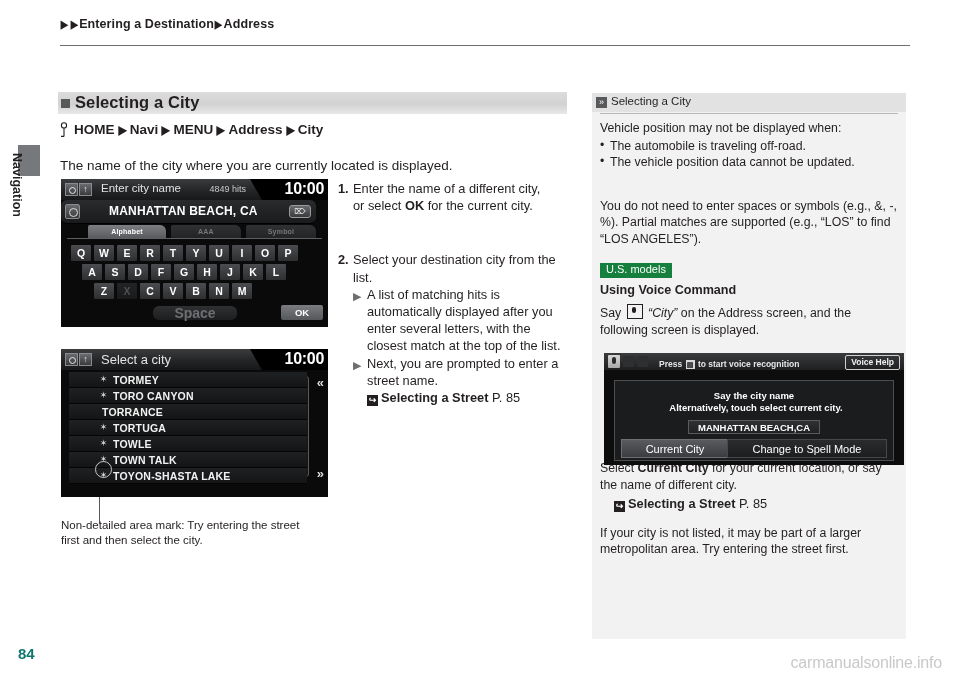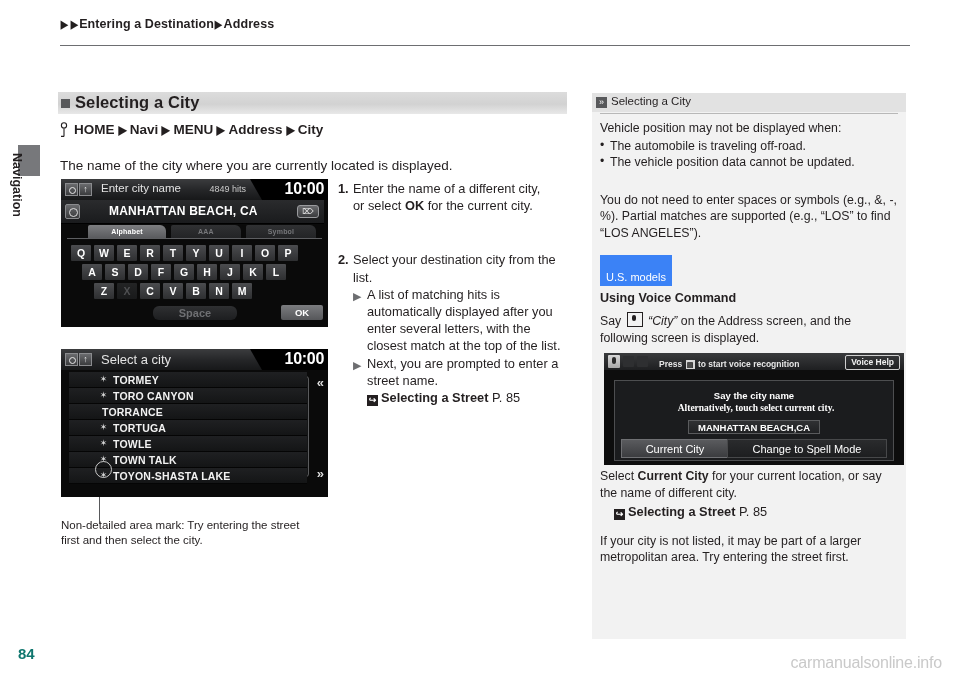--- a/index.html
+++ b/index.html
@@ -204,24 +204,25 @@
     font-weight: normal;
   }
   .s1-hits {
     position: absolute;
     right: 82px; top: 5px;
     font-size: 9px;
     color: #c9c9c9;
   }
   .s1-inputrow {
     position: absolute;
-    left: 0; top: 21px; right: 4px;
+    left: 0; top: 21px; right: 12px;
     height: 23px;
     background: linear-gradient(to bottom,#2a2b2d,#1a1b1d);
     border-bottom: 1px solid #000;
+    border-radius: 6px;
   }
   .globe-btn {
     position: absolute;
     left: 4px; top: 4px;
     width: 15px; height: 15px;
     border-radius: 2px;
     background: linear-gradient(to bottom,#6a6b6e,#3a3b3d);
     border: 1px solid #8a8b8e;
     box-sizing: border-box;
   }
@@ -306,21 +307,21 @@
     color: #4f5052;
   }
   .space-key {
     position: absolute;
     left: 92px;
     top: 127px;
     width: 84px;
     height: 14px;
     background: linear-gradient(to bottom,#2f3032,#1d1e20);
     color: #6e6f72;
-    font-size: 11px;
+    font-size: 14px;
     font-weight: bold;
     line-height: 14px;
     text-align: center;
     border-radius: 6px;
   }
   .ok-key {
     position: absolute;
     right: 5px;
     top: 126px;
     width: 42px;
@@ -555,24 +556,24 @@
     padding-left: 10px;
   }
   .rbullet::before {
     content: "\2022";
     position: absolute;
     left: 0;
     top: -1px;
   }
   .model-badge {
     display: inline-block;
-    background: #3b82f6;
+    background: #15803d;
     color: #ffffff;
     font-size: 11px;
-    padding: 16px 6px 2px 6px;
+    padding: 0 6px 2px 6px;
     line-height: 13px;
     margin-bottom: 4px;
   }
   .rsubhead {
     font-size: 12.6px;
     font-weight: bold;
     margin: 0 0 6px 0;
   }
   .voice-glyph {
     display: inline-block;
@@ -687,21 +688,20 @@
     color: #ffffff;
   }
   .v-line2 {
     position: absolute;
     left: 4px; right: 0;
     top: 19px;
     text-align: center;
     font-size: 9.5px;
     font-weight: bold;
     color: #ffffff;
-    font-family: Liberation Serif, serif;
   }
   .v-city {
     position: absolute;
     left: 50%;
     transform: translateX(-50%);
     top: 39px;
     width: 132px;
     height: 14px;
     background: linear-gradient(to bottom,#303133,#202123);
     border: 1px solid #5a5b5d;
@@ -932,21 +932,21 @@
 <div class="rpanel">
   <div class="rpanel-head"></div>
   <div class="rpanel-head-icon">»</div>
   <div class="rpanel-head-text">Selecting a City</div>
   <div class="rpanel-rule"></div>
 
   <div class="rbody">
 
     <p style="margin-bottom:1px;">Vehicle position may not be displayed when:</p>
     <div class="rbullet">The automobile is traveling off-road.</div>
-    <div class="rbullet" style="margin-bottom:21px;">The vehicle position data cannot be updated.</div>
+    <div class="rbullet" style="margin-bottom:27px;">The vehicle position data cannot be updated.</div>
 
     <p>You do not need to enter spaces or symbols (e.g., &amp;, -, %). Partial matches are supported (e.g., “LOS” to find “LOS ANGELES”).</p>
 
     <div><span class="model-badge">U.S. models</span></div>
     <div class="rsubhead">Using Voice Command</div>
 
     <p style="margin-bottom:10px;">
       <span>Say </span><span class="voice-glyph"></span> <i class="ital">“City”</i><span> on the Address screen, and the following screen is displayed.</span>
     </p>
 

